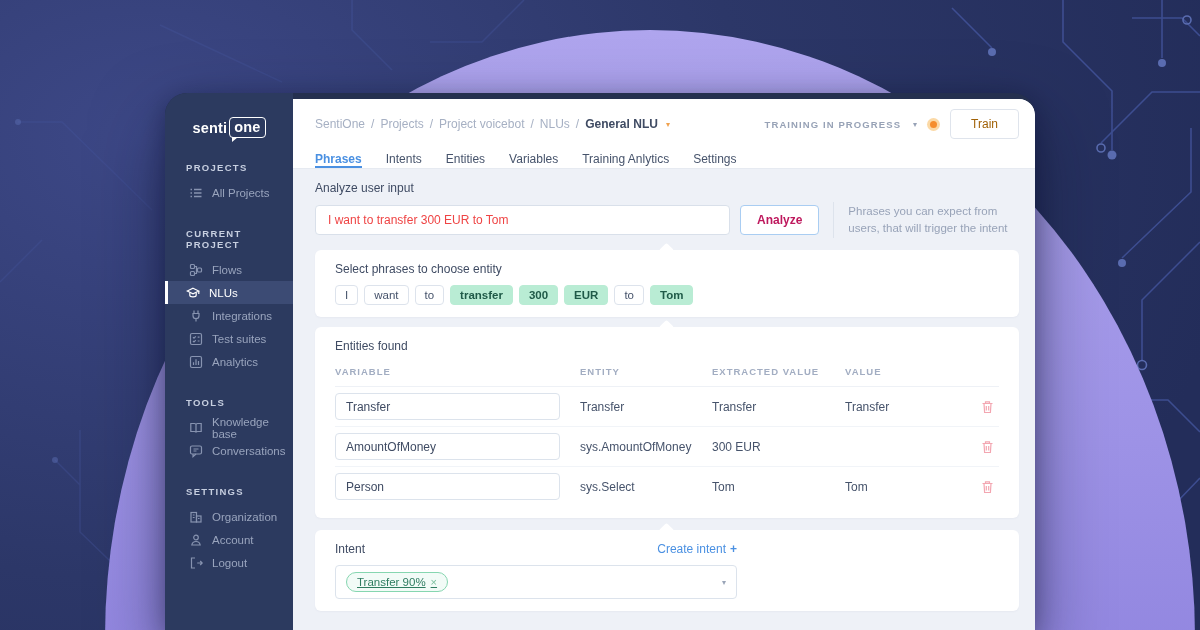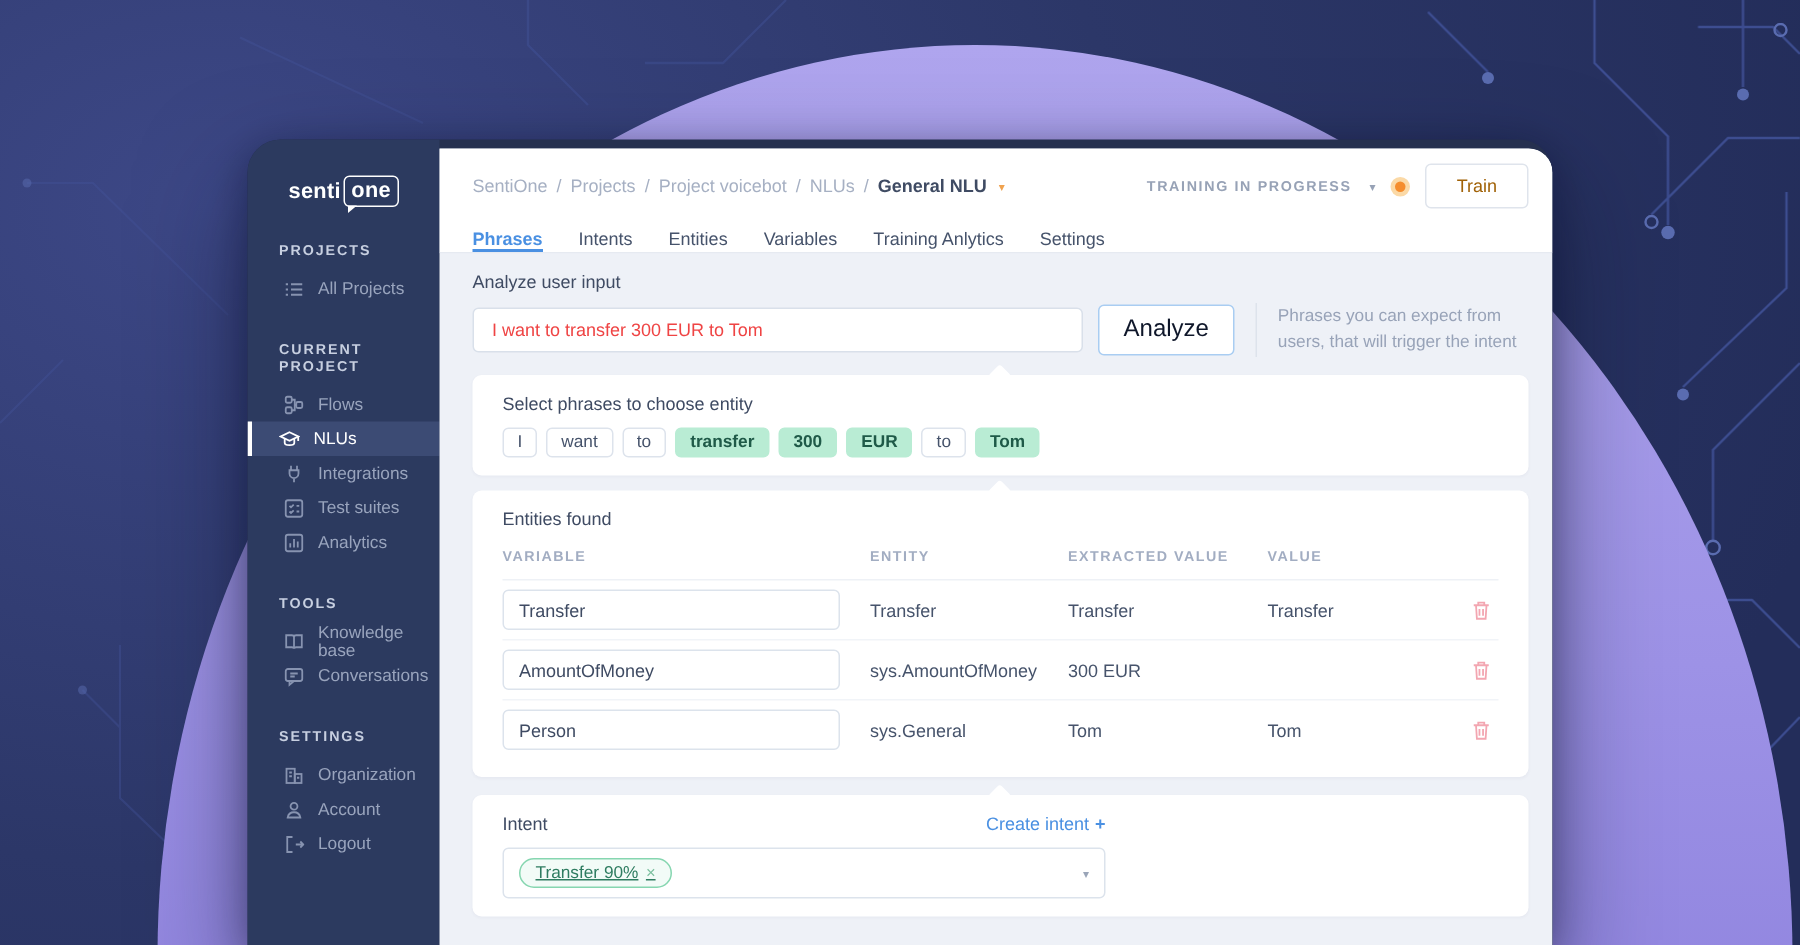--- a/index.html
+++ b/index.html
@@ -66,22 +66,22 @@
   .tab { padding-bottom:0; cursor:pointer; border-bottom:2px solid transparent; }
   .tab.active { color:#4a90e2; font-weight:700; border-bottom:2px solid #4a90e2; }
 
   .body-area { flex:1; display:flex; flex-direction:column; }
 
   .analyze { padding:12px 16px 12px 22px; }
   .field-label { font-size:12px; color:#3f4b63; margin-bottom:7px; }
   .analyze-row { display:flex; align-items:center; }
   .analyze-input { width:425px; height:30px; border:1px solid #d9e0ea; border-radius:4px;
           padding:0 12px; font-size:12px; color:#ef4444; font-family:inherit; background:#fff; }
-  .analyze-btn { margin-left:10px; background:#fff; border:1px solid #a9cdf2; color:#0f172a;
-          border-radius:4px; font-size:16px; font-weight:400; padding:7px 16px; cursor:pointer; font-family:inherit; }
+  .analyze-btn { margin-left:10px; background:#fff; border:1px solid #a9cdf2; color:#be185d;
+          border-radius:4px; font-size:12px; font-weight:700; padding:7px 16px; cursor:pointer; font-family:inherit; }
   .v-div { width:1px; height:36px; background:#dde3ec; margin:0 14px; }
   .hint { font-size:11.5px; color:#98a3b8; line-height:1.5; width:175px; }
 
   .card { position:relative; background:#fff; border-radius:6px; margin:0 16px 0 22px;
           padding:12px 20px; box-shadow:0 1px 2px rgba(40,60,100,.04); }
   .card .notch { position:absolute; top:-5px; left:calc(50% - 6px); width:11px; height:11px;
           background:#fff; transform:rotate(45deg); border-radius:2px; }
   .gap10 { height:10px; } .gap12 { height:12px; }
 
   .tokens { display:flex; gap:6px; margin-top:9px; }
@@ -338,21 +338,21 @@
             <span><input class="var-input" value="AmountOfMoney" style=""></span>
             <span>sys.AmountOfMoney</span>
             <span>300 EUR</span>
             <span></span>
             <svg class="trash" viewBox="0 0 13 14" fill="none" stroke="currentColor" stroke-width="1.2">
                 <path d="M1.5 3.5h10M4.5 3.5V1.8h4v1.7M3 3.5l.6 9h5.8l.6-9M5.3 6v4.5M7.7 6v4.5"></path>
               </svg>
           </div>
           <div class="erow edata">
             <span><input class="var-input" value="Person" style=""></span>
-            <span>sys.General</span>
+            <span>sys.Select</span>
             <span>Tom</span>
             <span>Tom</span>
             <svg class="trash" viewBox="0 0 13 14" fill="none" stroke="currentColor" stroke-width="1.2">
                 <path d="M1.5 3.5h10M4.5 3.5V1.8h4v1.7M3 3.5l.6 9h5.8l.6-9M5.3 6v4.5M7.7 6v4.5"></path>
               </svg>
           </div>
         </div>
       </div>
 
       <div class="gap12"></div>

